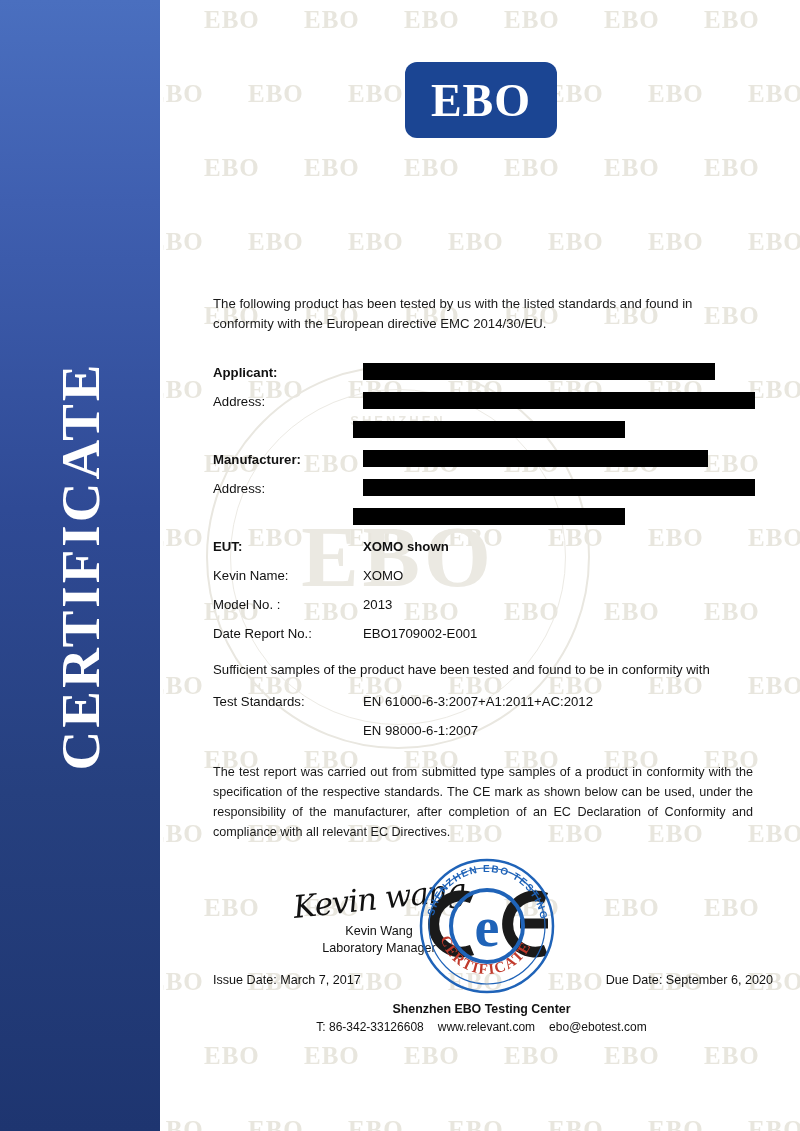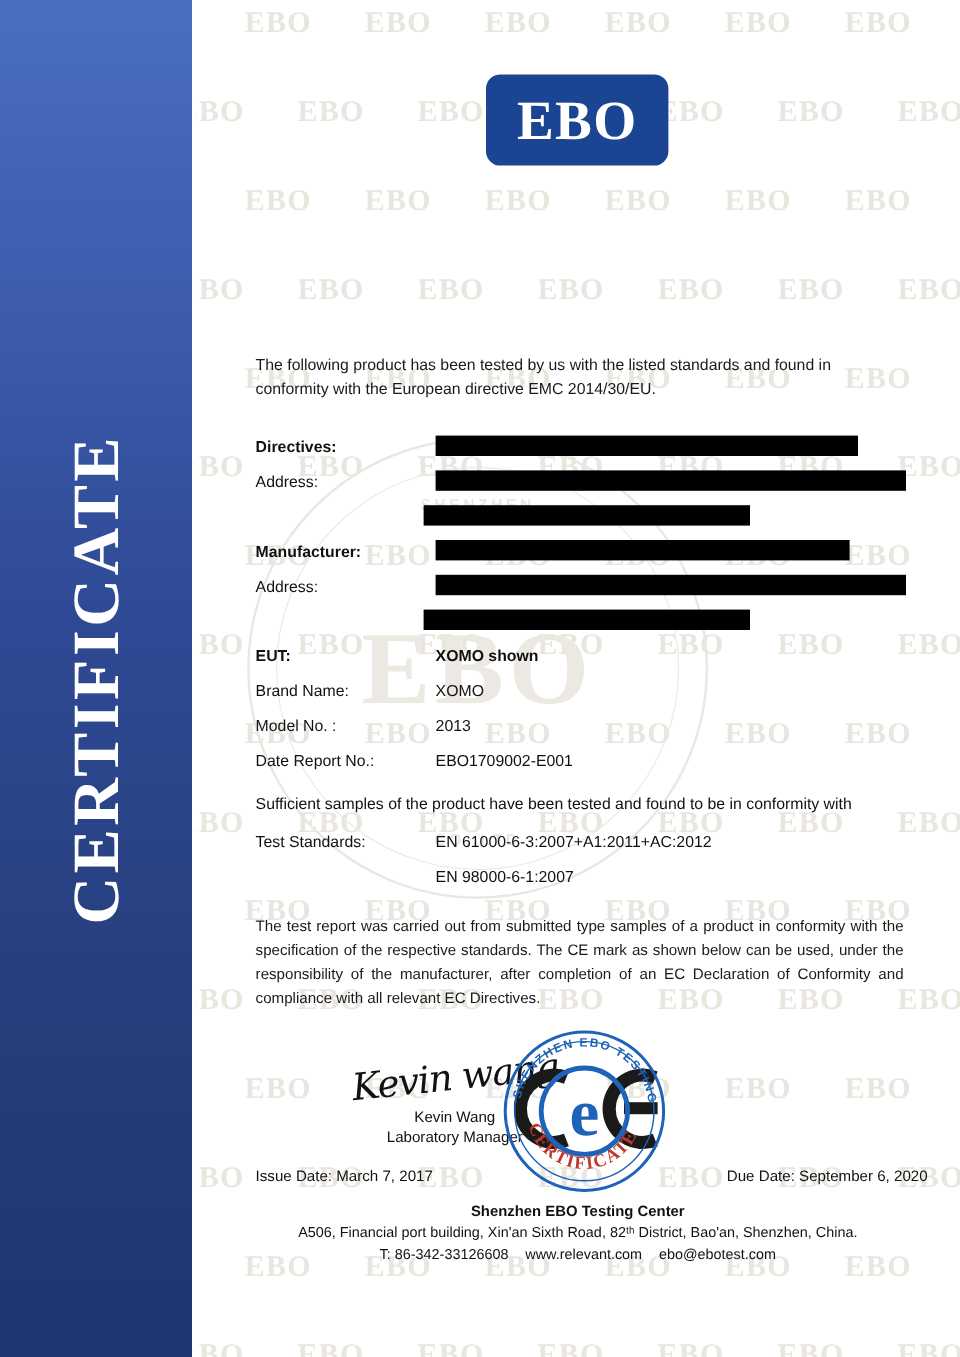--- a/index.html
+++ b/index.html
@@ -465,21 +465,21 @@
     <div class="logo-box">
       <span class="logo-text">EBO</span>
     </div>
 
 
 
     <div class="intro">The following product has been tested by us with the listed standards and found in conformity with the European directive EMC 2014/30/EU.</div>
 
     <div class="fields" id="field-list">
         <div class="row">
-          <div class="label bold">Directives:</div>
+          <div class="label bold">Applicant:</div>
           <div class="bar" style="left: 150px; width: 352px;"></div>
         </div>
         <div class="row">
           <div class="label">Address:</div>
           <div class="bar" style="left: 150px; width: 392px;"></div>
         </div>
         <div class="row">
           <div class="label"></div>
           <div class="bar" style="left: 140px; width: 272px;"></div>
         </div>
@@ -493,21 +493,21 @@
         </div>
         <div class="row">
           <div class="label"></div>
           <div class="bar" style="left: 140px; width: 272px;"></div>
         </div>
         <div class="row">
           <div class="label bold">EUT:</div>
           <div class="value bold">XOMO shown</div>
         </div>
         <div class="row">
-          <div class="label">Brand Name:</div>
+          <div class="label">Kevin Name:</div>
           <div class="value">XOMO</div>
         </div>
         <div class="row">
           <div class="label">Model No. :</div>
           <div class="value">2013</div>
         </div>
         <div class="row">
           <div class="label">Date Report No.:</div>
           <div class="value">EBO1709002-E001</div>
         </div>
@@ -541,21 +541,20 @@
       </svg>
     </div>
 
     <div class="dates">
       <div class="issue">Issue Date: March 7, 2017</div>
       <div class="due">Due Date: September 6, 2020</div>
     </div>
 
     <div class="footer">
       <div class="f1">Shenzhen EBO Testing Center</div>
-      <div class="f2">A506, Financial port building, Xin'an Sixth Road, 82ᵗʰ District, Bao'an, Shenzhen, China.</div>
       <div class="f3">
         <span>T: 86-342-33126608</span><span class="sp"></span><span>www.relevant.com</span><span class="sp"></span><span>ebo@ebotest.com</span>
       </div>
     </div>
   </div>
 
   <div class="stamp">
     <svg width="140" height="140" viewBox="0 0 140 140">
       <defs>
         <path id="arcTop" d="M 16,70 A 54,54 0 0 1 124,70"></path>

